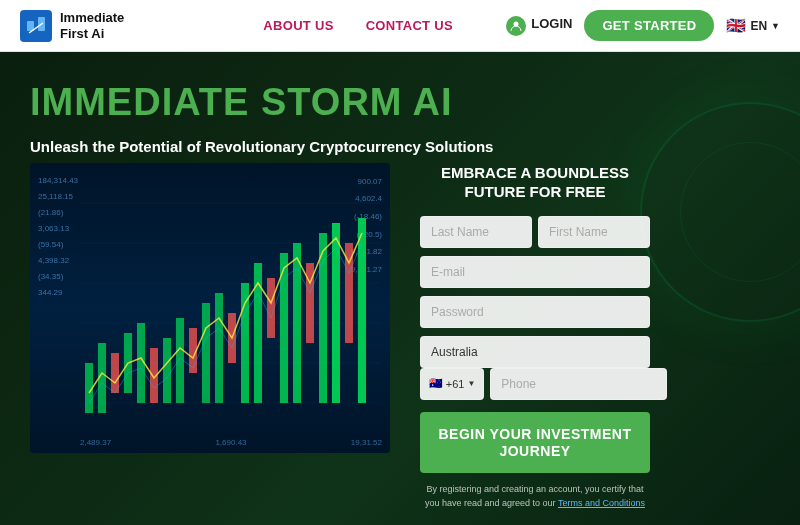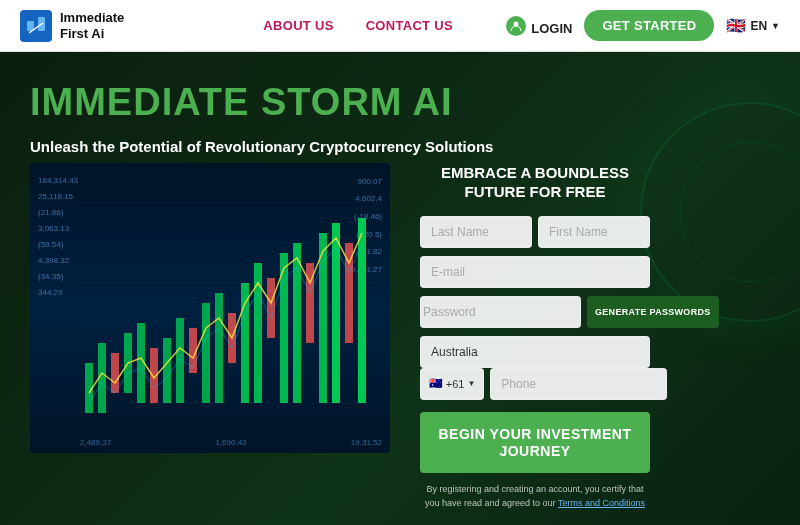--- a/index.html
+++ b/index.html
@@ -62,21 +62,21 @@
       text-decoration: none;
       letter-spacing: 0.3px;
     }
     .header-right {
       display: flex;
       align-items: center;
       gap: 12px;
     }
     .login-btn {
       display: flex;
-      align-items: flex-end;
+      align-items: flex-start;
       gap: 5px;
       font-size: 13px;
       font-weight: 600;
       color: #222;
       cursor: pointer;
     }
     .login-icon {
       width: 20px;
       height: 20px;
       background: #4caf50;
@@ -251,21 +251,21 @@
       display: flex;
       gap: 6px;
       margin-bottom: 8px;
     }
 
     .password-input {
       flex: 1;
       background: rgba(255,255,255,0.9);
       border: 1px solid rgba(255,255,255,0.3);
       border-radius: 4px;
-      padding: 8px 2px;
+      padding: 8px 10px;
       font-size: 12px;
       color: #aaa;
       outline: none;
     }
 
     .password-input::placeholder {
       color: #aaa;
     }
 
     .gen-pass-btn {
@@ -491,21 +491,20 @@
 
       <div class="form-row">
         <input class="form-input" type="text" placeholder="Last Name" style="">
         <input class="form-input" type="text" placeholder="First Name" style="">
       </div>
 
       <input class="input-full" type="email" placeholder="E-mail" style="">
 
       <div class="password-row">
         <input class="password-input" type="password" placeholder="Password" style="">
-        <button class="gen-pass-btn">GENERATE PASSWORDS</button>
       </div>
 
       <input class="country-input" type="text" value="Australia" style="">
 
       <div class="phone-row">
         <div class="country-code">
           <span>🇦🇺</span>
           <span>+61</span>
           <span style="font-size:8px;">▼</span>
         </div>

